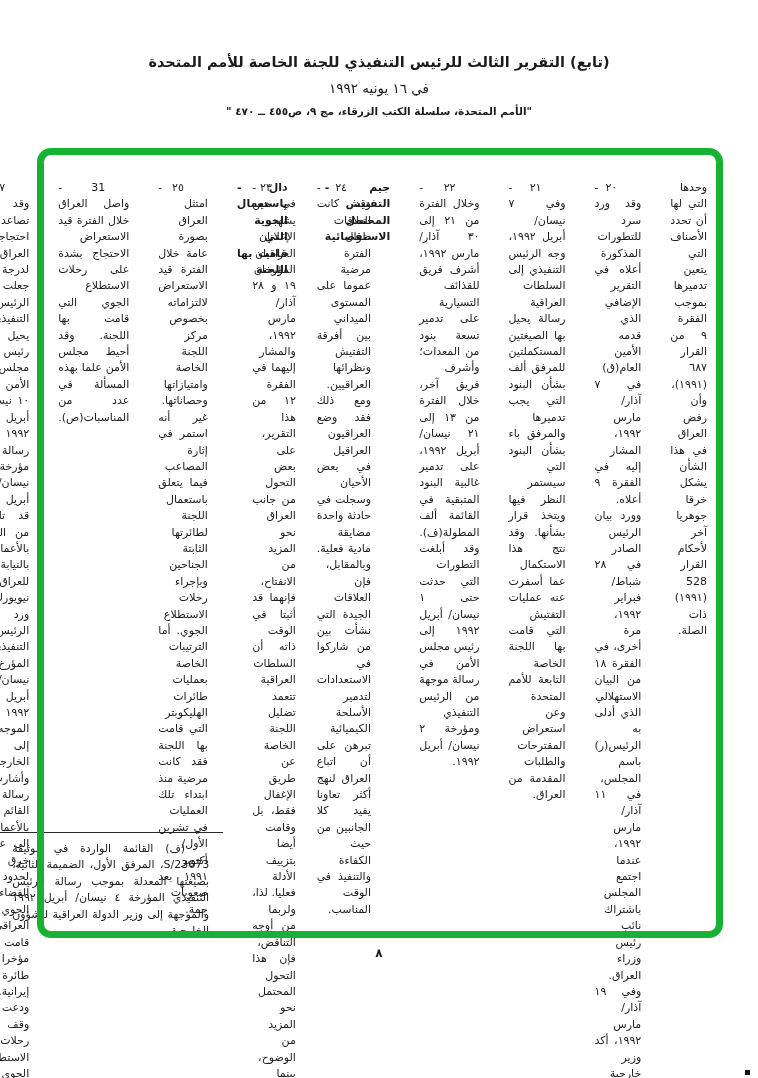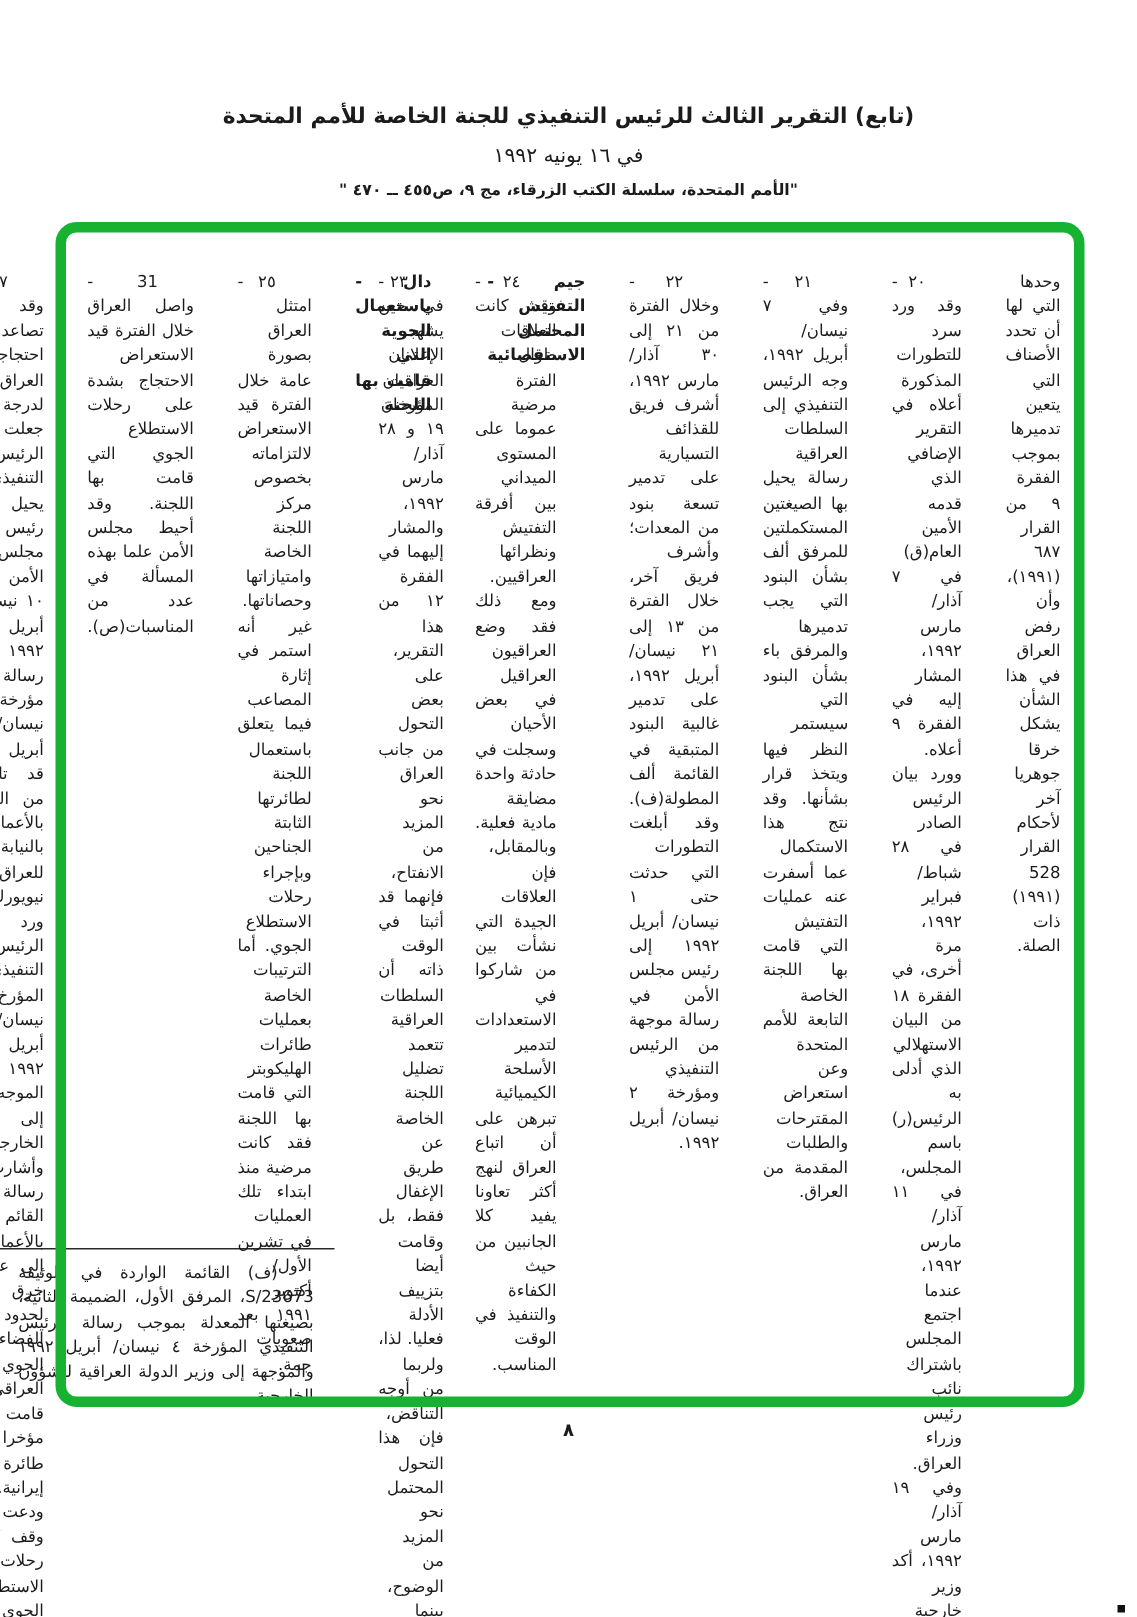--- a/index.html
+++ b/index.html
@@ -11,21 +11,21 @@
     height: 1078px;
     position: relative;
     background: #ffffff;
     font-family: "DejaVu Sans", sans-serif;
     color: #1b1b1b;
     overflow: hidden;
   }
   
   .doc-header {
     position: absolute;
-    top: 68px;
+    top: 52px;
     left: 0;
     width: 758px;
     text-align: center;
     direction: rtl;
   }
   .doc-header .title-line1 {
     font-size: 14.5px;
     font-weight: bold;
     line-height: 1.5;
   }

